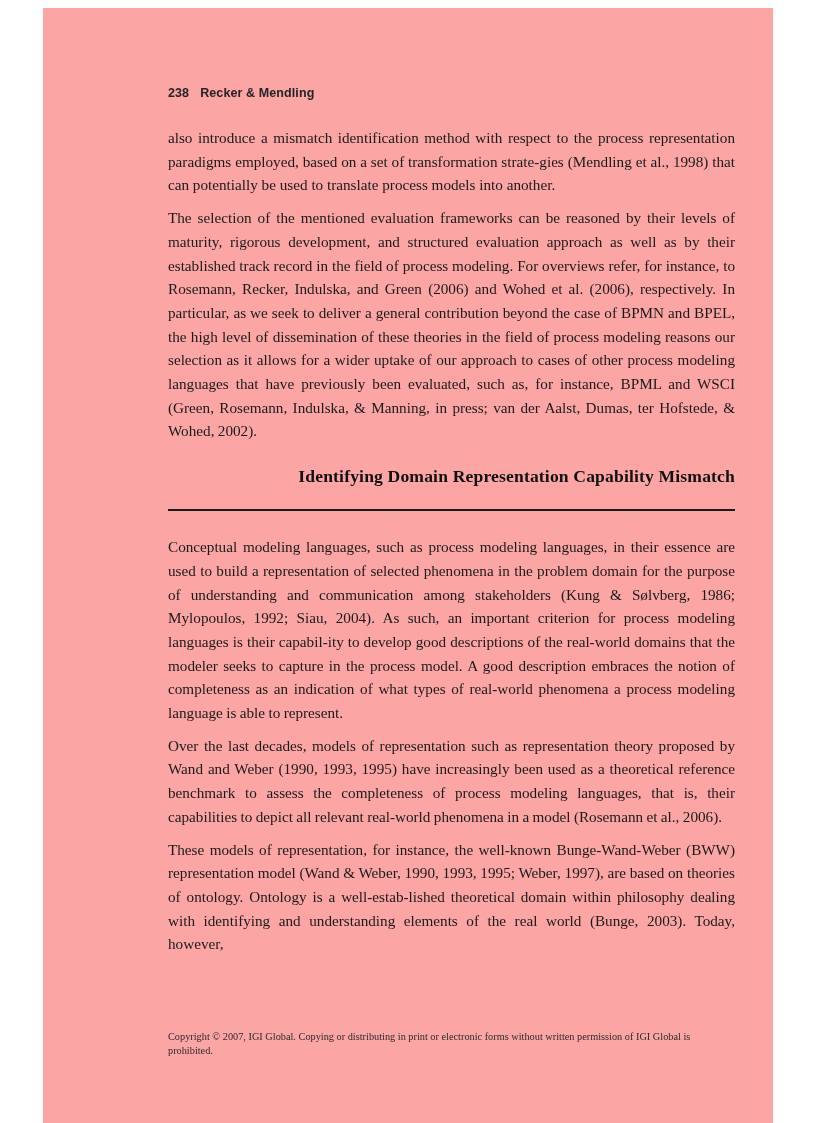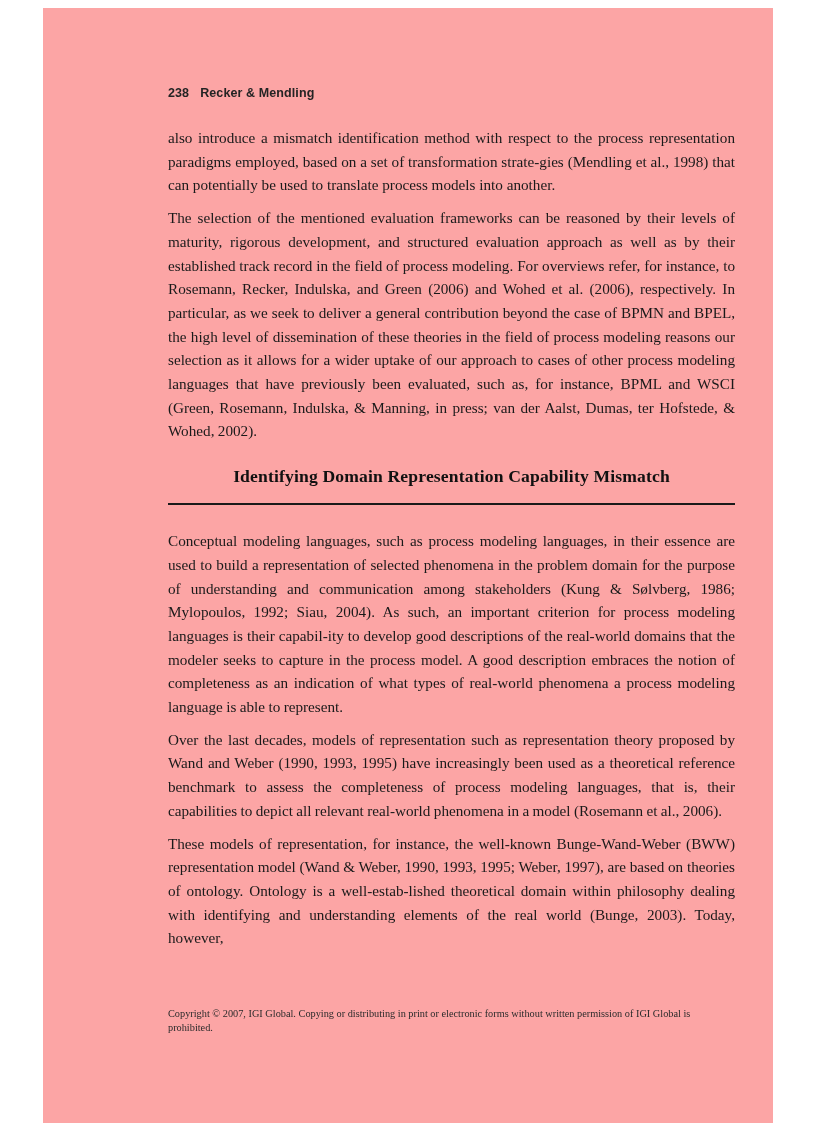--- a/index.html
+++ b/index.html
@@ -62,39 +62,39 @@
   p.para + p.para {
     margin-top: 9px;
   }
   p.para.tight {
     word-spacing: -0.4px;
   }
 
   
   .section-heading {
     margin: 22px 0 0 0;
-    padding-bottom: 16px;
+    padding-bottom: 22px;
     border-bottom: 2.2px solid #1a1a1a;
     font-size: 17.6px;
     font-weight: 700;
     line-height: 22px;
     letter-spacing: 0.15px;
     color: #111111;
-    text-align: center;
+    text-align: right;
     white-space: nowrap;
   }
   .after-heading {
     margin-top: 24px !important;
   }
 
   
   .footer {
     position: absolute;
     left: 125px;
-    top: 999px;
+    top: 1022px;
     width: 567px;
     font-size: 10.3px;
     line-height: 14.4px;
     color: #2b2b2b;
     text-align: left;
   }
 </style>
 </head>
 <body>
 

